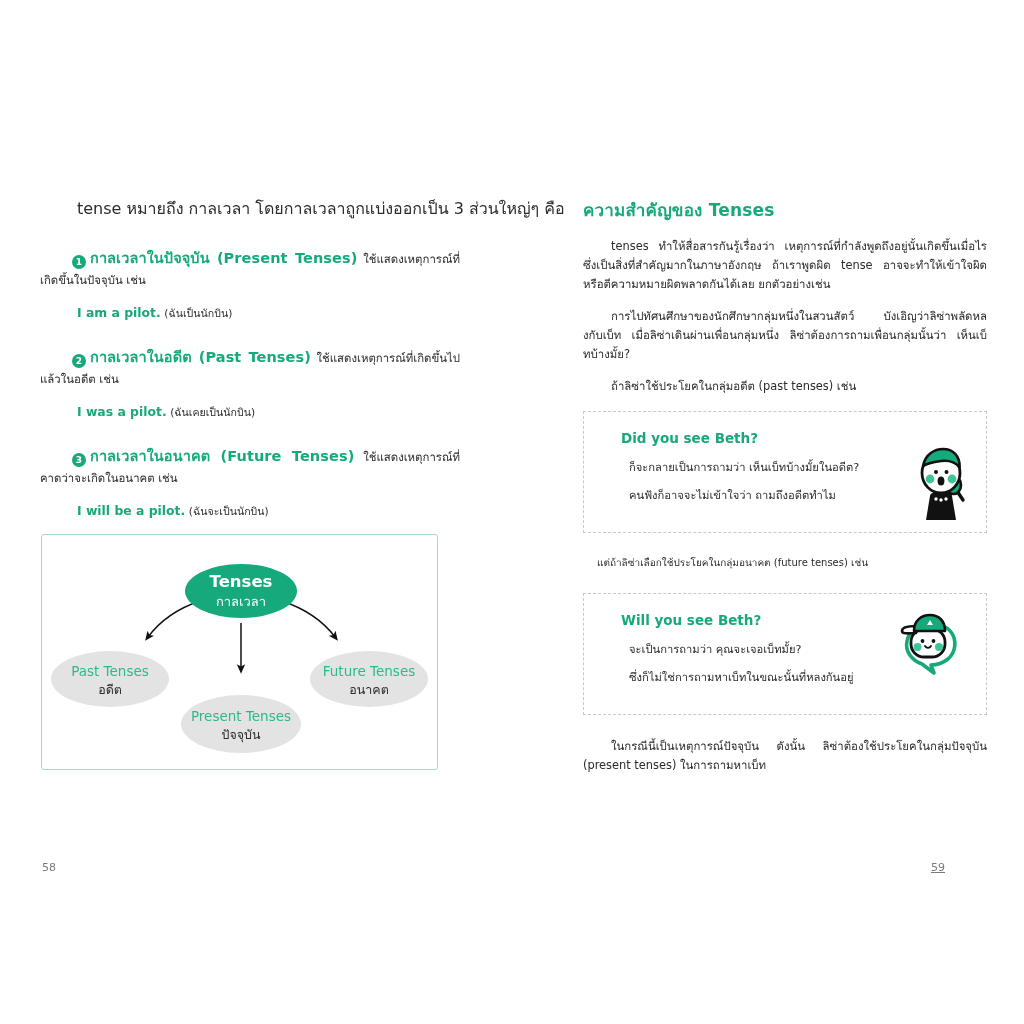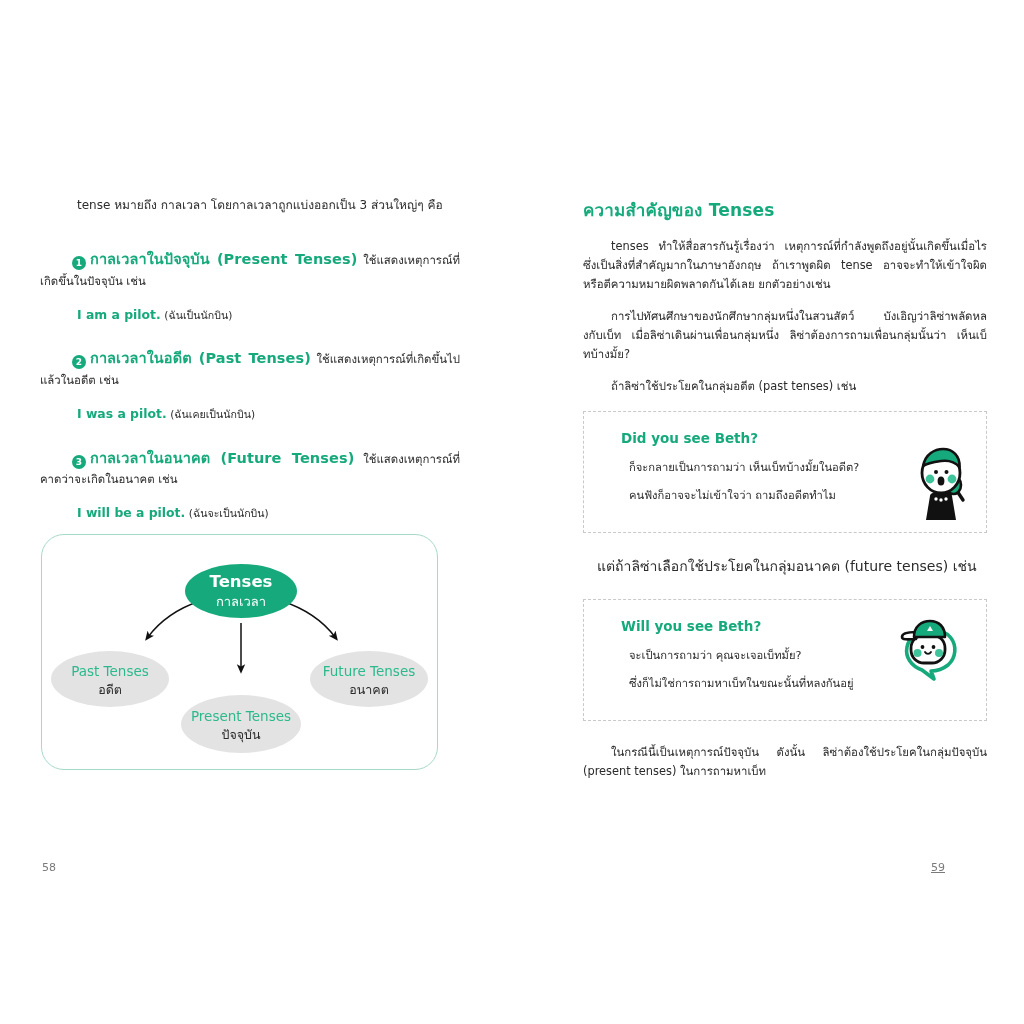--- a/index.html
+++ b/index.html
@@ -30,24 +30,24 @@
     top: 196px;
     width: 420px;
   }
   .page-right {
     position: absolute;
     left: 583px;
     top: 196px;
     width: 404px;
   }
   .intro-line {
-    font-size: 12px;
+    font-size: 16px;
     line-height: 1.6;
     color: #2b2b2b;
-    margin: 0 0 32px 37px;
+    margin: 0 0 24px 37px;
     white-space: nowrap;
   }
 
   .num-block {
     margin: 0 0 4px 0;
     font-size: 11.4px;
     line-height: 1.72;
     color: #2b2b2b;
     text-align: justify;
     text-indent: 32px;
@@ -93,21 +93,21 @@
   }
 
   
   .diagram-box {
     position: absolute;
     left: 41px;
     top: 534px;
     width: 397px;
     height: 236px;
     border: 1.3px solid #a8d9c8;
-    border-radius: 23px;
+    border-radius: 3px;
     background: #ffffff;
     box-sizing: border-box;
   }
   .diagram-box svg { display: block; }
 
   
   .section-title {
     color: #15a97b;
     font-size: 17px;
     font-weight: bold;
@@ -151,21 +151,21 @@
     right: 14px;
     bottom: 6px;
   }
   .mascot-2 {
     position: absolute;
     right: 22px;
     top: 16px;
   }
 
   .gap-note {
-    font-size: 14px;
+    font-size: 10px;
     line-height: 1.6;
     color: #2b2b2b;
     margin: 22px 0 22px 0;
     text-indent: 14px;
   }
   .closing {
     font-size: 11.4px;
     line-height: 1.66;
     color: #2b2b2b;
     text-align: justify;

